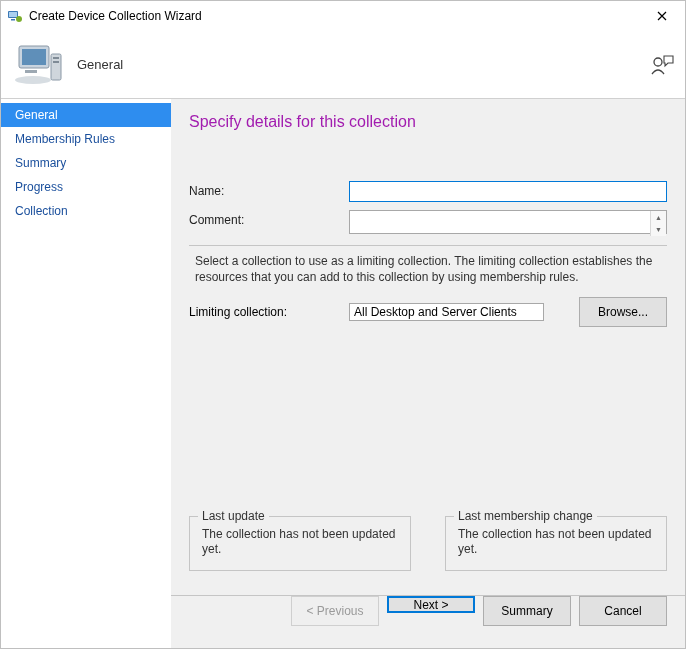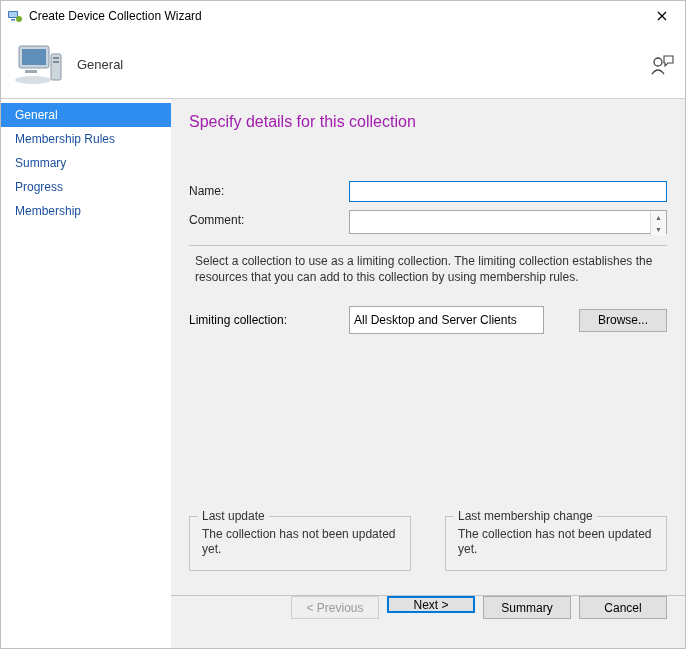--- a/index.html
+++ b/index.html
@@ -137,42 +137,42 @@
     font-size:7px;color:#666;
     background:#f7f7f7;
   }
   .hr{
     border:0;border-top:1px solid #c5c5c5;
     margin:6px 0 8px 0;
   }
   .help{
     font-size:12px;
     color:#333;
-    margin:0 6px 21px 6px;
+    margin:0 6px 12px 6px;
     line-height:1.3;
   }
   .limitrow{
     display:flex;
     align-items:center;
   }
   .limitrow label{
     width:160px;
   }
   .limitrow .ro{
     width:195px;
-    height:28px;
+    height:18px;
     border:1px solid #a8a8a8;
     background:#fff;
     padding:2px 4px;
     font:inherit;
   }
   .limitrow .gap{flex:1;}
   .btn{
     min-width:88px;
-    height:23px;
+    height:30px;
     background:#e1e1e1;
     border:1px solid #adadad;
     font:inherit;
     color:#000;
     cursor:default;
     padding:0 10px;
   }
   .btn.disabled, .btn:disabled{
     color:#9a9a9a;
     background:#efefef;
@@ -268,21 +268,21 @@
     </svg>
   </span>
 </div>
 
 <div class="body">
   <div class="sidebar">
     <div class="step active">General</div>
     <div class="step">Membership Rules</div>
     <div class="step">Summary</div>
     <div class="step">Progress</div>
-    <div class="step">Membership</div>
+    <div class="step">Collection</div>
   </div>
 
   <div class="content">
     <h2>Specify details for this collection</h2>
 
     <div class="row">
       <label>Name:</label>
       <input class="txt" type="text" value="" style="">
     </div>
 

